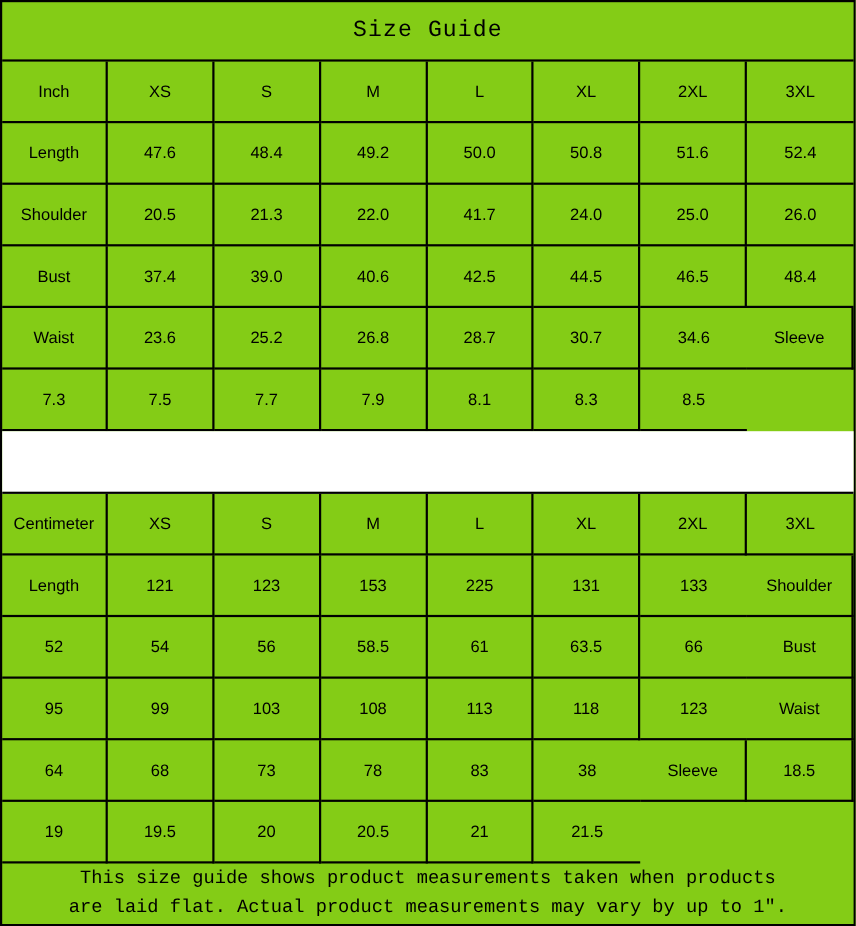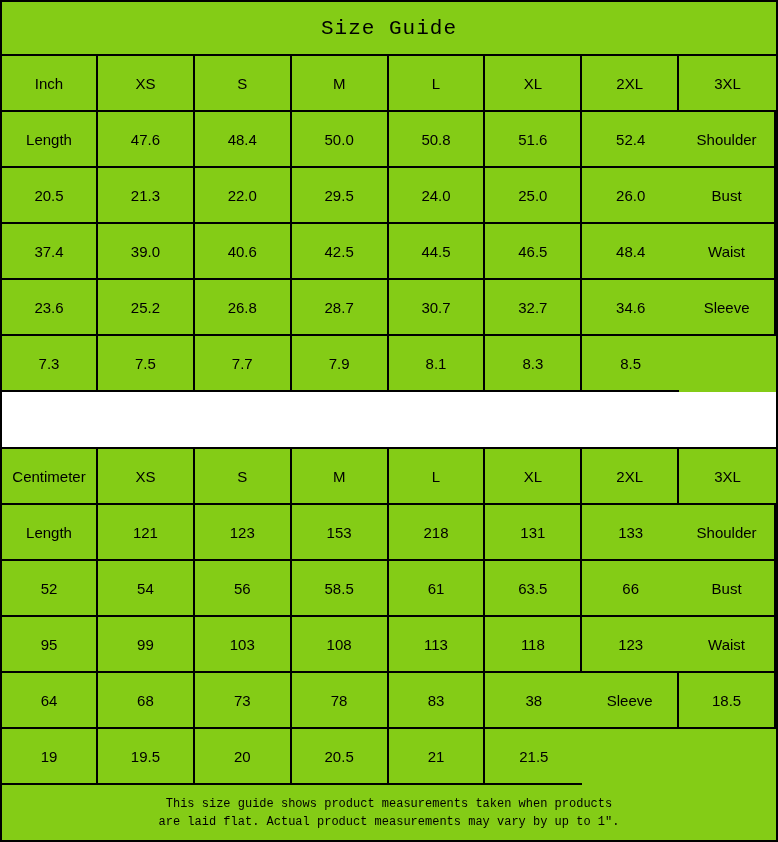--- a/index.html
+++ b/index.html
@@ -30,21 +30,21 @@
   .title-cell {
     font-family: "Liberation Mono", "DejaVu Sans Mono", monospace;
     font-size: 21px;
     letter-spacing: 1px;
   }
   .gap-cell { background: #ffffff; }
   .footer-cell {
     border-bottom: none;
     flex-direction: column;
     font-family: "Liberation Mono", "DejaVu Sans Mono", monospace;
-    font-size: 12px;
+    font-size: 17px;
     line-height: 1.5;
     text-align: center;
   }
 </style>
 </head>
 <body>
 
 <div class="sheet">
 
   <div class="c span-all title-cell">Size Guide</div>
@@ -54,50 +54,50 @@
   <div class="c h">S</div>
   <div class="c h">M</div>
   <div class="c h">L</div>
   <div class="c h">XL</div>
   <div class="c h">2XL</div>
   <div class="c h last">3XL</div>
 
   <div class="c h">Length</div>
   <div class="c">47.6</div>
   <div class="c">48.4</div>
+  <div class="c">49.2</div>
   <div class="c">50.0</div>
   <div class="c">50.8</div>
   <div class="c">51.6</div>
   <div class="c last">52.4</div>
 
   <div class="c h">Shoulder</div>
   <div class="c">20.5</div>
   <div class="c">21.3</div>
   <div class="c">22.0</div>
-  <div class="c">29.5</div>
+  <div class="c">41.7</div>
   <div class="c">24.0</div>
   <div class="c">25.0</div>
   <div class="c last">26.0</div>
 
   <div class="c h">Bust</div>
   <div class="c">37.4</div>
   <div class="c">39.0</div>
   <div class="c">40.6</div>
   <div class="c">42.5</div>
   <div class="c">44.5</div>
   <div class="c">46.5</div>
   <div class="c last">48.4</div>
 
   <div class="c h">Waist</div>
   <div class="c">23.6</div>
   <div class="c">25.2</div>
   <div class="c">26.8</div>
   <div class="c">28.7</div>
   <div class="c">30.7</div>
-  <div class="c">32.7</div>
   <div class="c last">34.6</div>
 
   <div class="c h">Sleeve</div>
   <div class="c">7.3</div>
   <div class="c">7.5</div>
   <div class="c">7.7</div>
   <div class="c">7.9</div>
   <div class="c">8.1</div>
   <div class="c">8.3</div>
   <div class="c last">8.5</div>
@@ -110,21 +110,21 @@
   <div class="c h">M</div>
   <div class="c h">L</div>
   <div class="c h">XL</div>
   <div class="c h">2XL</div>
   <div class="c h last">3XL</div>
 
   <div class="c h">Length</div>
   <div class="c">121</div>
   <div class="c">123</div>
   <div class="c">153</div>
-  <div class="c">218</div>
+  <div class="c">225</div>
   <div class="c">131</div>
   <div class="c last">133</div>
 
   <div class="c h">Shoulder</div>
   <div class="c">52</div>
   <div class="c">54</div>
   <div class="c">56</div>
   <div class="c">58.5</div>
   <div class="c">61</div>
   <div class="c">63.5</div>

